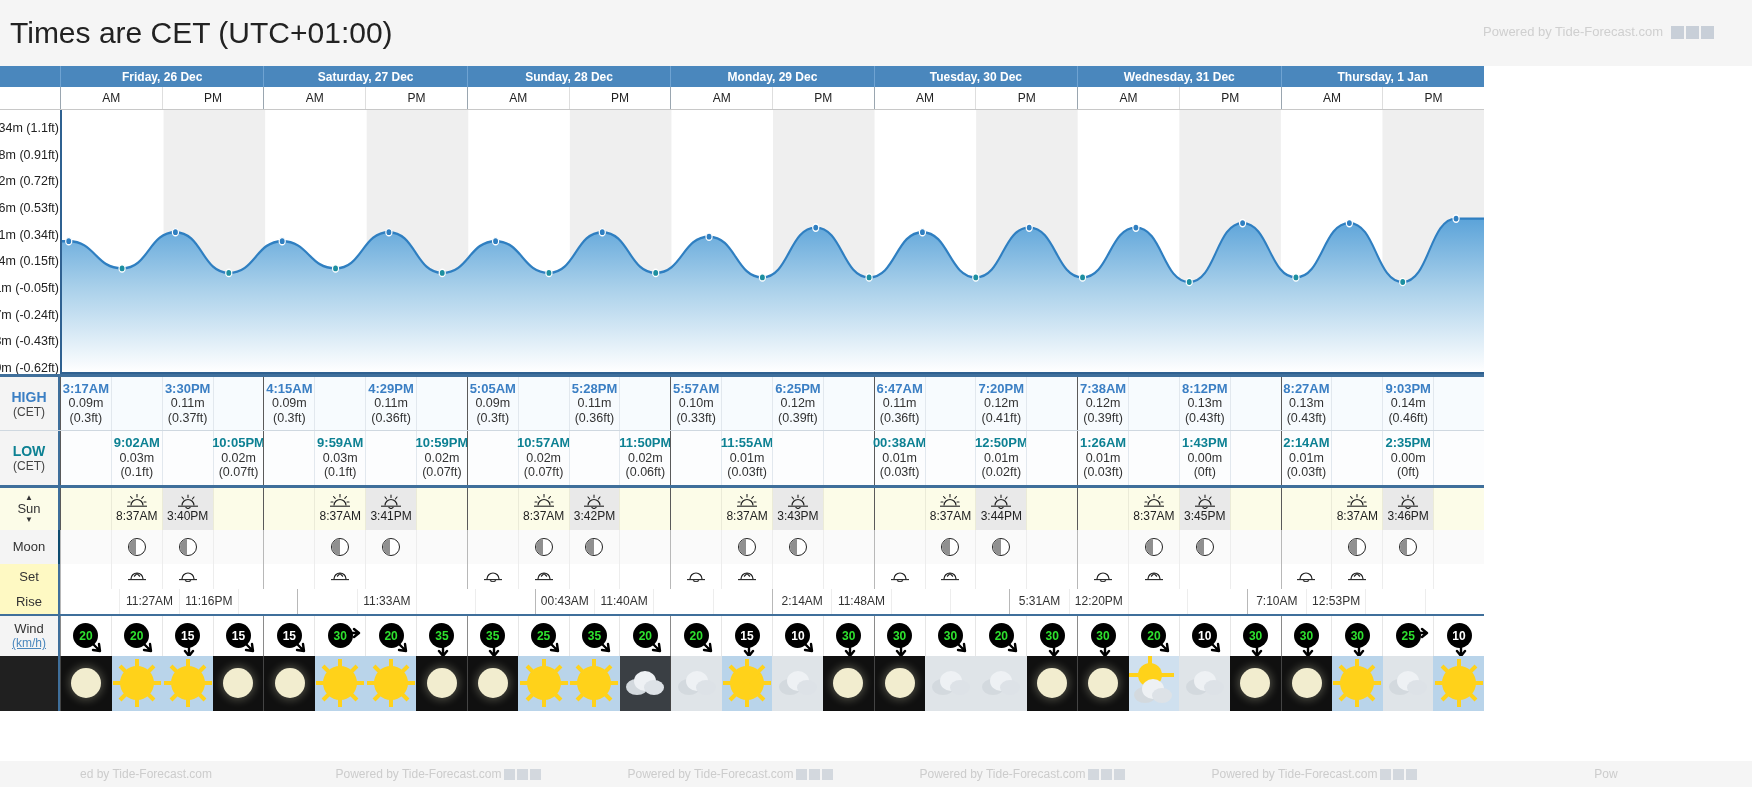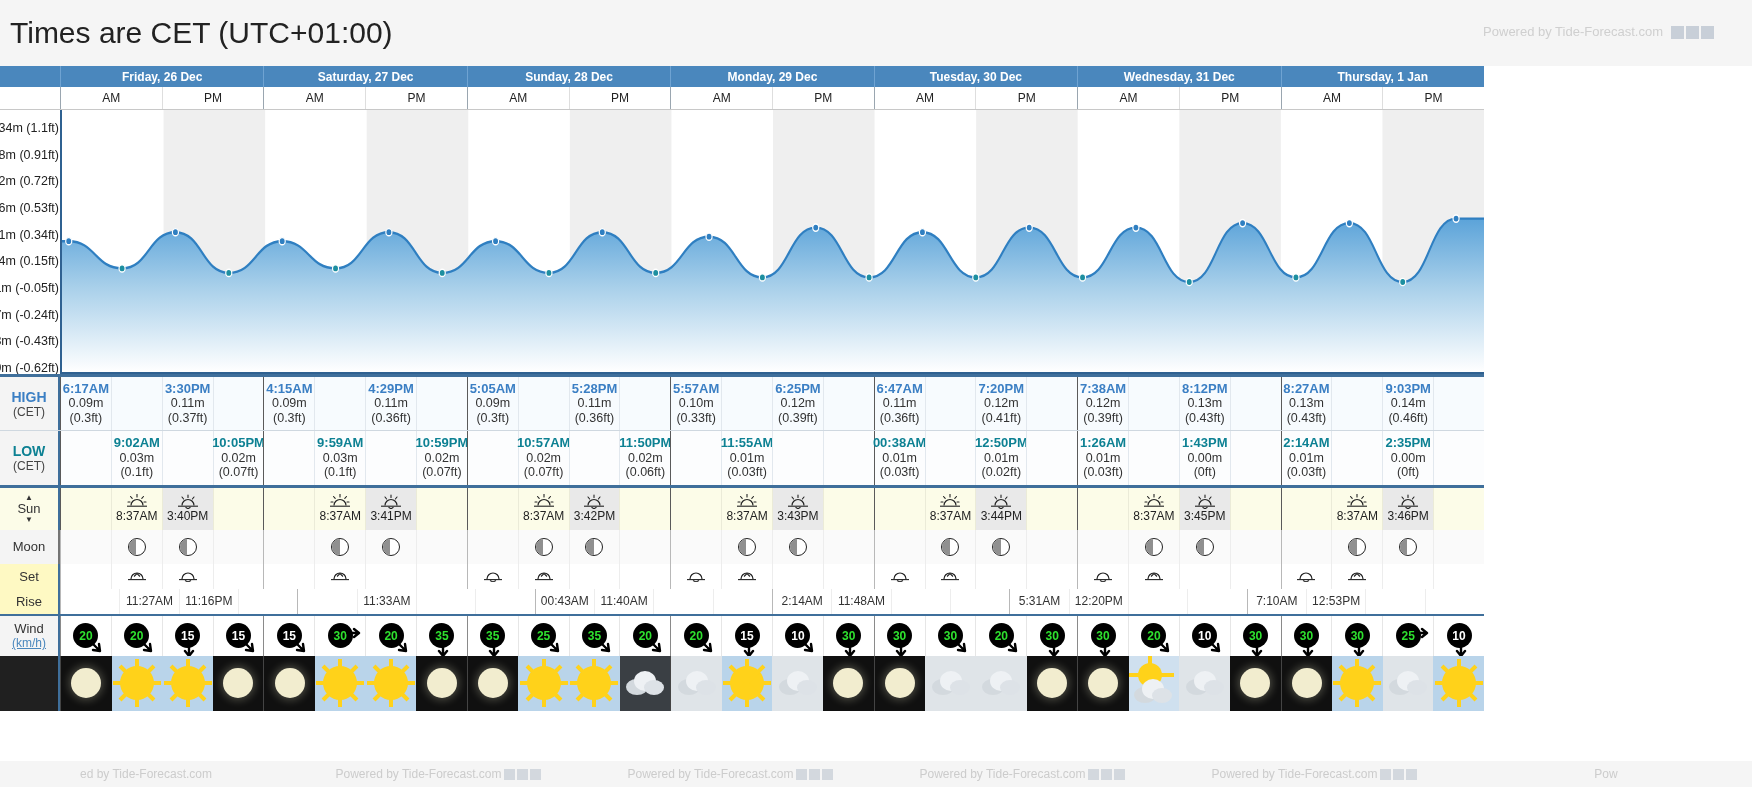--- a/index.html
+++ b/index.html
@@ -118,21 +118,21 @@
   .scell {
     flex:1 1 0; min-width:0; border-left:1px solid #ebebd8;
     display:flex; flex-direction:column; align-items:center; justify-content:center;
   }
   .scell:first-child { border-left:none; }
   .scell.pmshade { background:#e9e9e9; }
   .scell .stime { font-size:12px; color:#222; white-space:nowrap; }
 
   
   .moon-row { height:34px; background:#fafafa; }
-  .moon-row .lbl { background:#f4f4f4; border-right:2px solid #737373; font-size:13px; }
+  .moon-row .lbl { background:#f4f4f4; border-right:2px solid #0c4a6e; font-size:13px; }
   .moonset-row, .moonrise-row { height:25px; background:#fff; }
   .moonset-row .lbl, .moonrise-row .lbl { background:#fef9c3; border-right:2px solid #3f6f9b; font-size:13px; }
   .mcell {
     flex:1 1 0; min-width:0; border-left:1px solid #ededed;
     display:flex; align-items:center; justify-content:center;
   }
   .mcell:first-child { border-left:none; }
   .mcell .mtime { font-size:12px; color:#333; white-space:nowrap; }
   .moon-row .daycell, .moonset-row .daycell, .moonrise-row .daycell { border-left:1px solid #b8b8b8; }
 
@@ -335,21 +335,21 @@
     </div>
 
     <div class="row tide-row high">
       <div class="lbl hi-lbl">
         <span class="big">HIGH</span>
         <span class="small">(CET)</span>
       </div>
       <div class="cellrow" id="high-cells">
           <div class="daycell">
             <div class="hcell">
-              <div class="t-time">6:17AM</div>
+              <div class="t-time">3:17AM</div>
               <div class="t-m">0.09m</div>
               <div class="t-ft">(0.3ft)</div>
             </div>
             <div class="hcell"></div>
             <div class="hcell">
               <div class="t-time">3:30PM</div>
               <div class="t-m">0.11m</div>
               <div class="t-ft">(0.37ft)</div>
             </div>
             <div class="hcell"></div>

